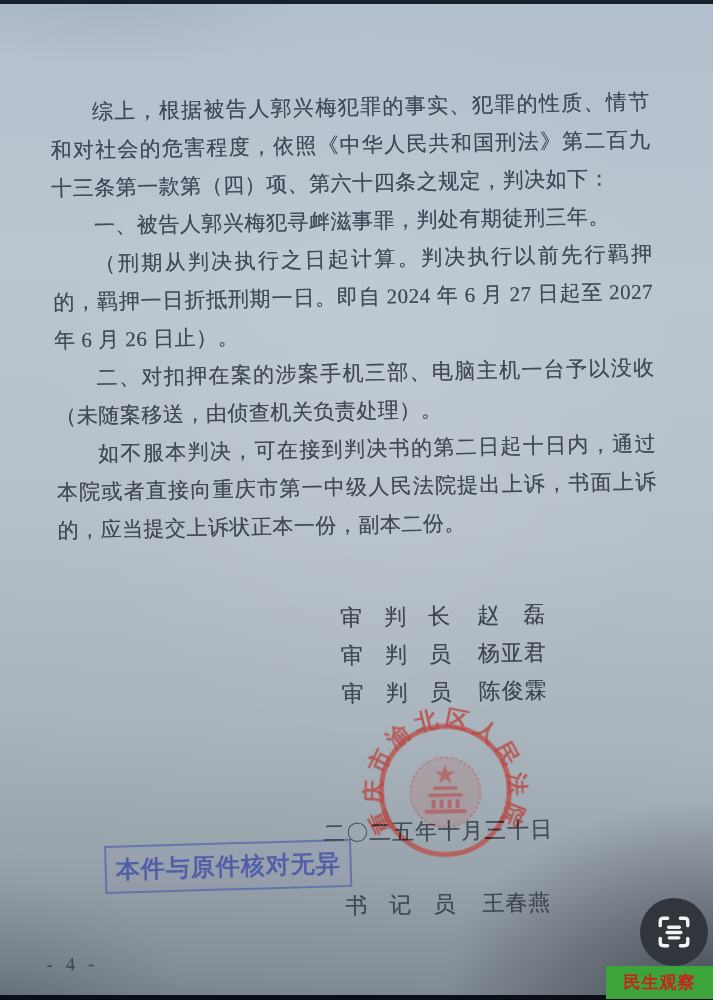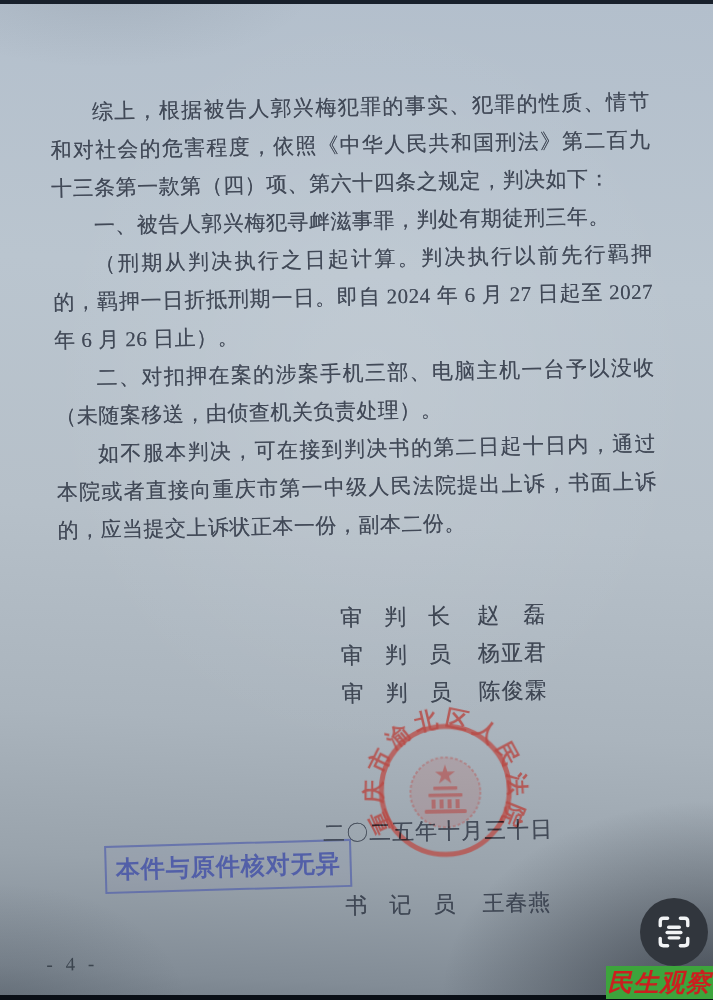--- a/index.html
+++ b/index.html
@@ -65,22 +65,22 @@
   }
 
   
   .scan-fab{
     position:absolute;left:640px;top:898px;width:68px;height:68px;border:none;
     border-radius:50%;background:#31363d;display:flex;align-items:center;justify-content:center;
     padding:0;cursor:pointer;z-index:5;
   }
   .watermark{
     position:absolute;left:606px;top:966px;width:107px;height:33px;background:#3da43c;
-    color:#cb1f1f;font-size:25px;font-weight:bold;display:flex;align-items:center;justify-content:center;
-    letter-spacing:1px;z-index:6;font-family:"Liberation Serif","DejaVu Serif",serif;font-style:italic;
+    color:#cb1f1f;font-size:17px;font-weight:bold;display:flex;align-items:center;justify-content:center;
+    letter-spacing:1px;z-index:6;font-family:"Liberation Serif","DejaVu Serif",serif;
   }
 </style>
 </head>
 <body>
 
 <div id="screenshot">
 
   <div class="paper"></div>
 
   <div class="ink-layer">

